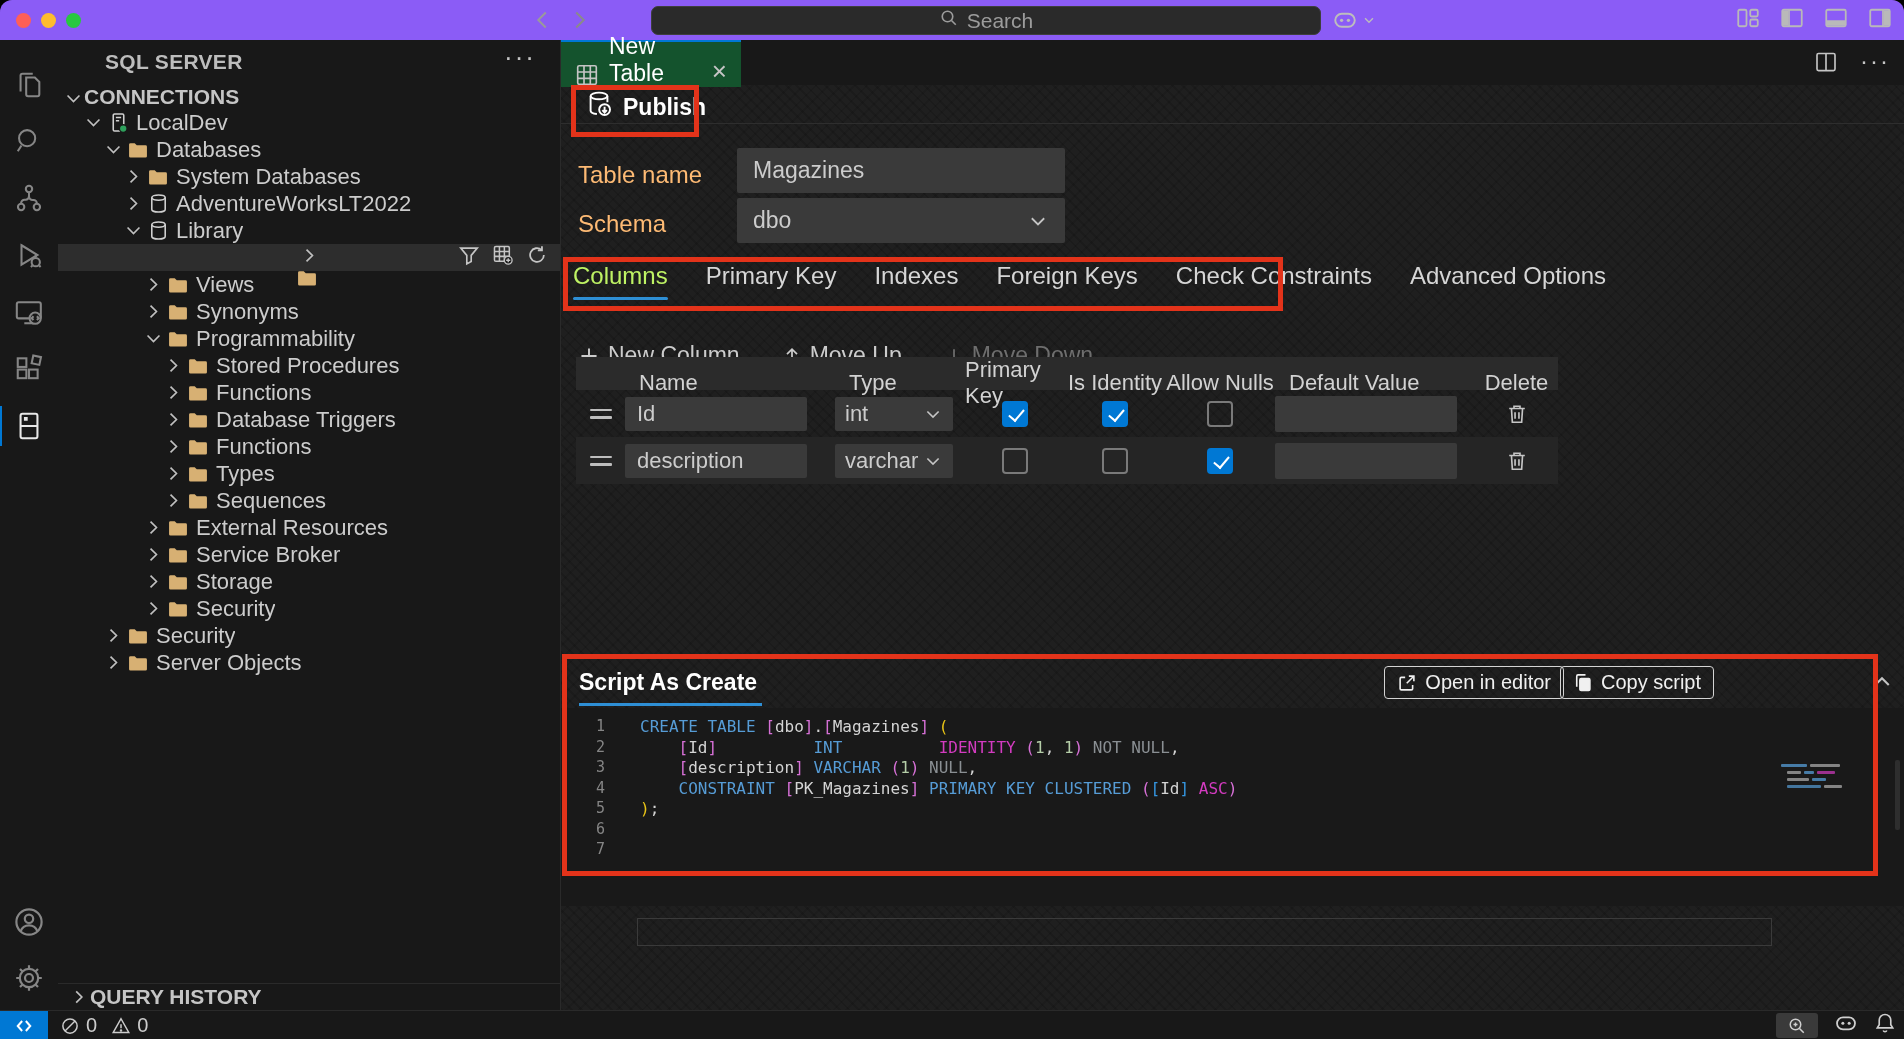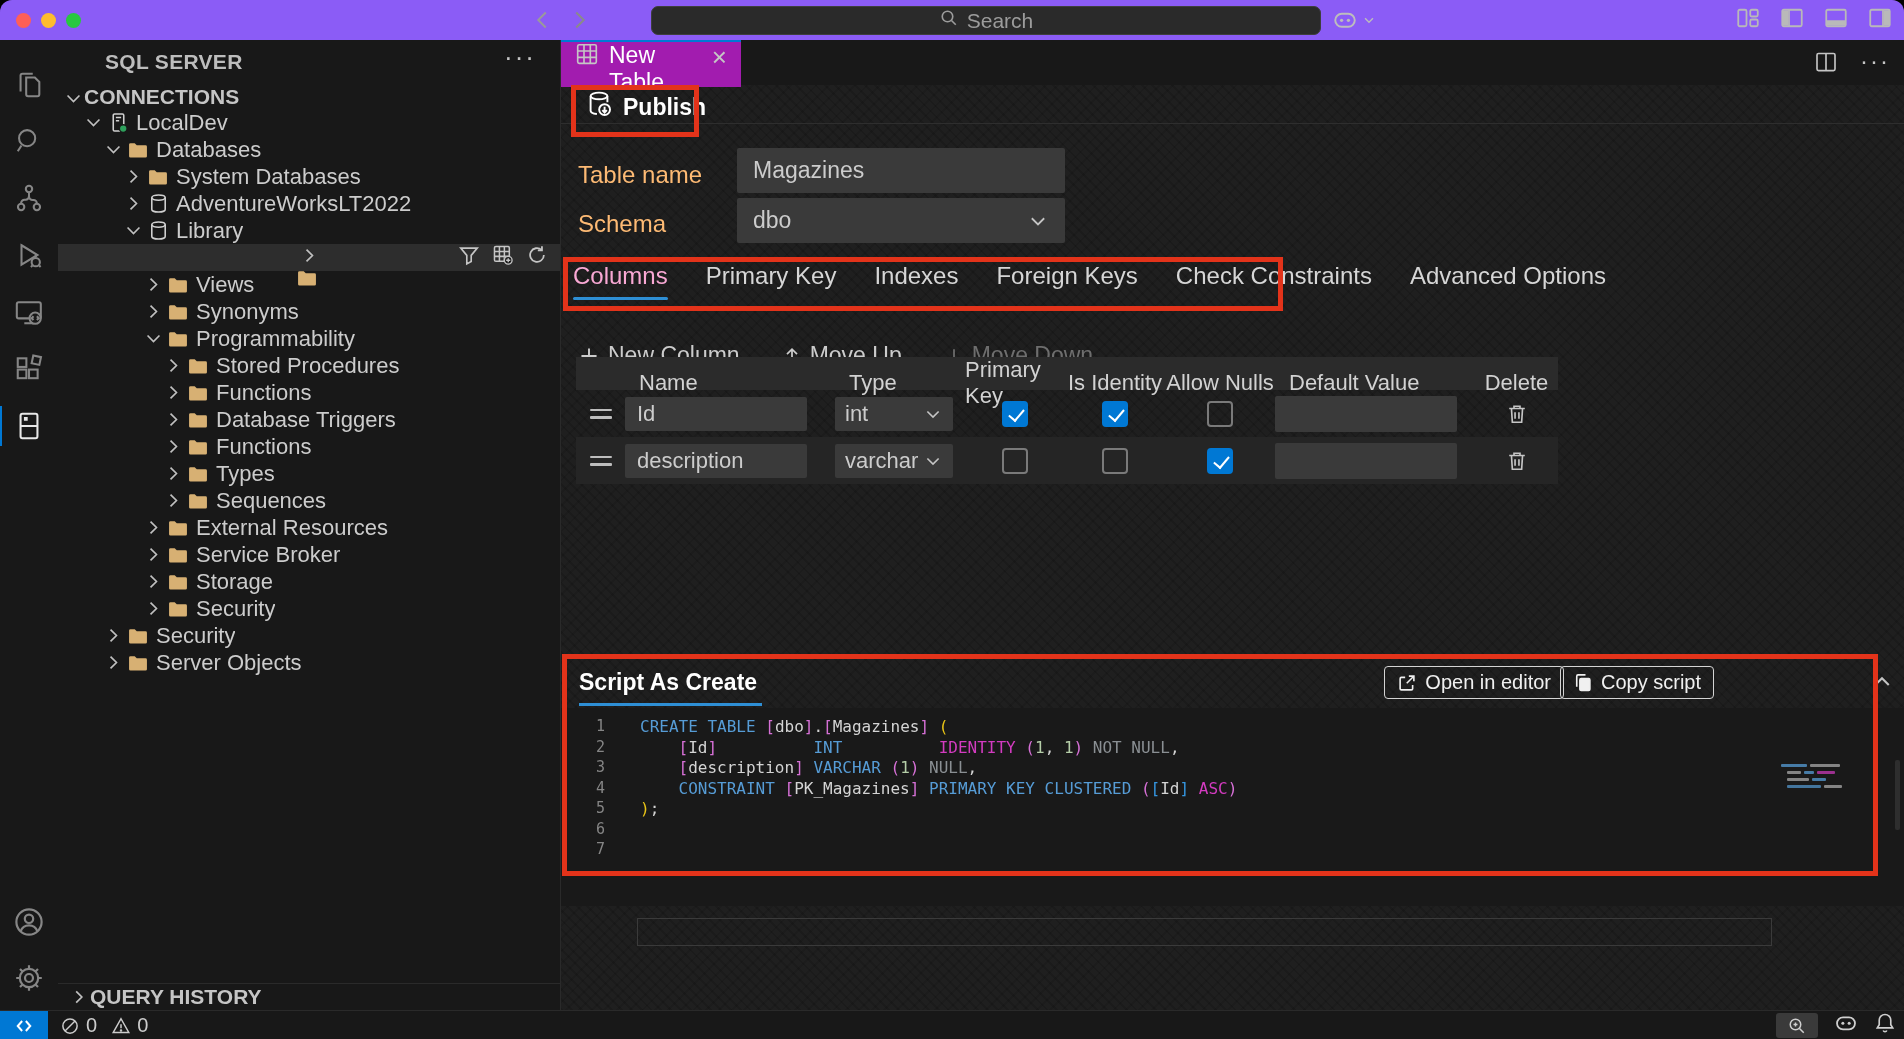--- a/index.html
+++ b/index.html
@@ -38,35 +38,35 @@
   .qh{position:absolute;left:0;bottom:0;width:100%;height:26px;border-top:1px solid #2a2a2a;display:flex;align-items:center;font-weight:700;font-size:21px;color:#c5c5c5;}
   .qh .chev{width:22px;margin-left:10px;display:flex;justify-content:center;color:#c0c0c0;}
 
   
   .editor{position:absolute;top:40px;left:561px;width:1343px;height:970px;background:#1f1f1f;}
   .editor::before{content:"";position:absolute;inset:0;pointer-events:none;
     background-image:
       repeating-linear-gradient(45deg, rgba(0,0,0,.14) 0 2px, transparent 2px 7px),
       repeating-linear-gradient(-45deg, rgba(0,0,0,.10) 0 2px, transparent 2px 9px);}
   .tabbar{position:absolute;top:0;left:0;width:100%;height:45px;background:#181818;}
-  .tab{position:absolute;top:0;left:0;width:152px;height:45px;background:#a21caf;border-top:2px solid #0078d4;display:flex;align-items:flex-start;padding:0 14px;gap:10px;color:#fff;font-size:23px;}
+  .tab{position:absolute;top:0;left:0;width:152px;height:45px;background:#14532d;border-top:2px solid #0078d4;display:flex;align-items:flex-end;padding:0 14px;gap:10px;color:#fff;font-size:23px;}
   .tab .ticn{color:#c5c5c5;display:flex;}
   .tab .close{color:#c5c5c5;font-size:26px;margin-left:4px;}
   .tab-actions{position:absolute;right:14px;top:10px;display:flex;gap:22px;color:#c5c5c5;}
 
   .publish{position:absolute;top:50px;left:24px;display:flex;align-items:center;gap:10px;color:#fff;font-size:23px;font-weight:700;}
   .pubsep{position:absolute;top:83px;left:0;width:100%;height:1px;background:#2e2e2e;}
 
   .flabel{position:absolute;left:17px;color:#fdba74;font-size:24px;}
   .finput{position:absolute;left:176px;width:328px;height:45px;background:#3a3a3a;border:none;border-radius:2px;color:#cccccc;font-size:23px;padding:0 16px;box-sizing:border-box;font-family:"Liberation Sans",sans-serif;}
   .fselect{position:absolute;left:176px;width:328px;height:45px;background:#3a3a3a;border-radius:2px;color:#cccccc;font-size:23px;display:flex;align-items:center;justify-content:space-between;padding:0 16px;box-sizing:border-box;}
 
   .dtabs{position:absolute;top:216px;left:12px;display:flex;gap:38px;}
   .dtab{position:relative;font-size:24px;color:#d6d6d6;padding:6px 0 14px 0;}
-  .dtab.active{color:#f9a8d4;}
+  .dtab.active{color:#bef264;}
   .dtab.active::after{content:"";position:absolute;left:0;bottom:4px;height:3px;width:100%;background:#2e8fd5;border-radius:2px;}
 
   .gtoolbar{position:absolute;top:302px;left:17px;display:flex;gap:42px;align-items:center;font-size:23px;color:#cccccc;}
   .gt-item{display:flex;align-items:center;gap:8px;}
   .gt-item.disabled{color:#6e6e6e;}
 
   .grid{position:absolute;top:317px;left:15px;width:982px;}
   .grow{display:grid;grid-template-columns:49px 210px 130px 100px 100px 110px 200px 83px;align-items:center;}
   .grow.head{height:33px;background:#2b2b2b;color:#d2d2d2;font-size:22px;}
   .grow.r{height:47px;}

